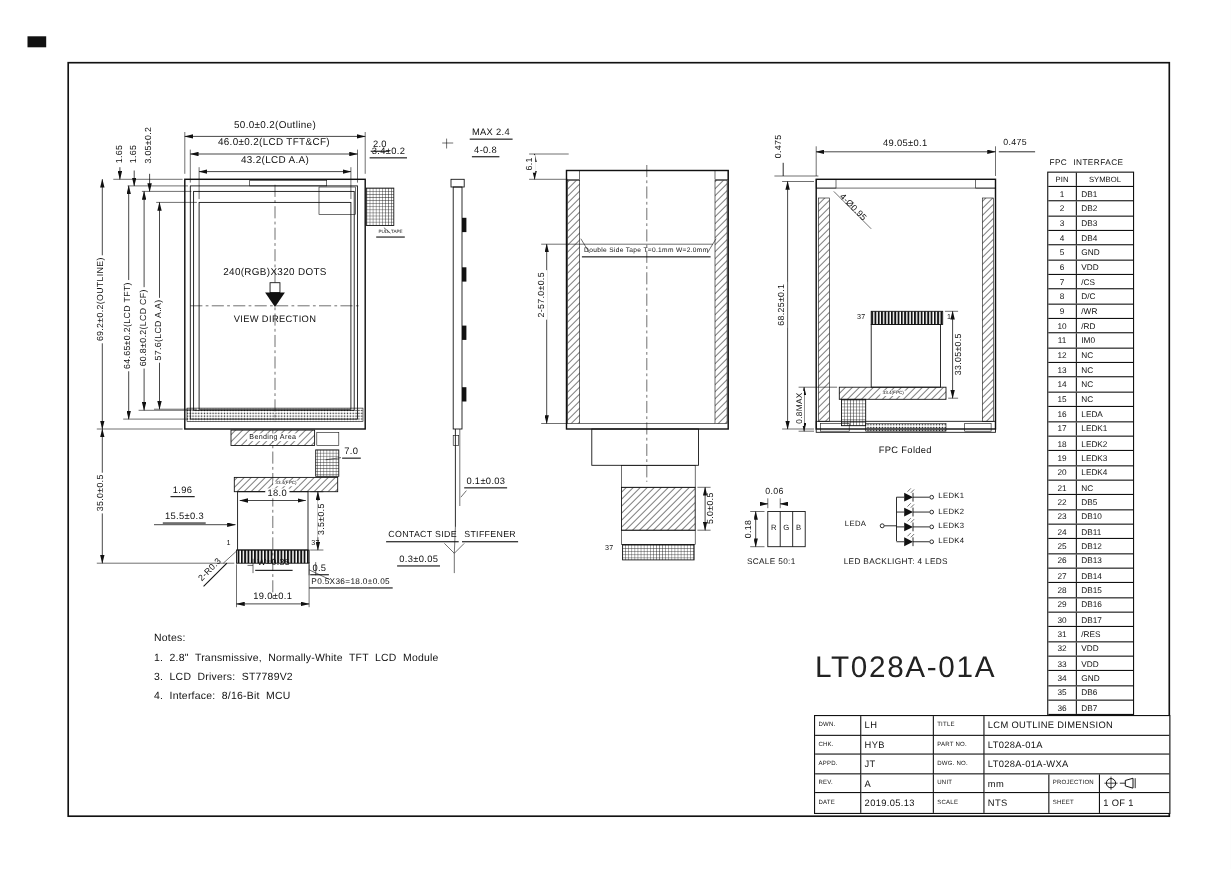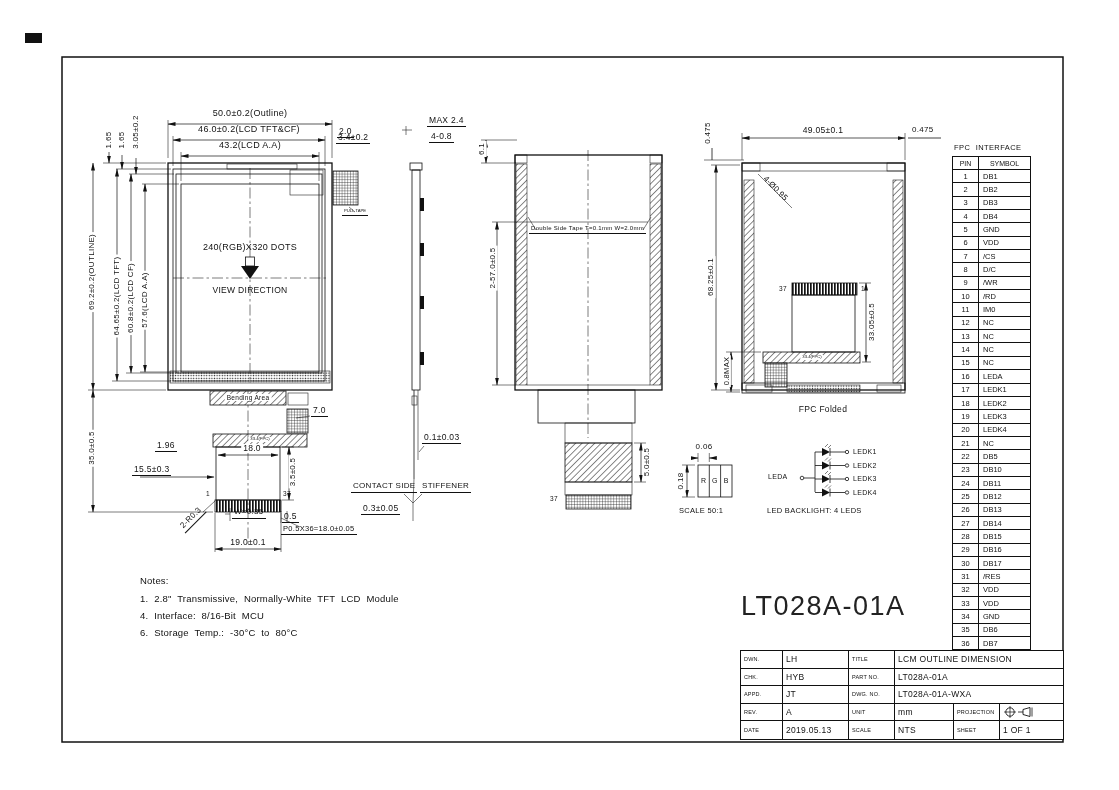--- a/index.html
+++ b/index.html
@@ -293,21 +293,21 @@
   <span class="lbl rot bg f8" style="left:145px;top:300px">57.6(LCD A.A)</span>
   <span class="lbl rot bg f8" style="left:92px;top:448px">35.0±0.5</span>
   <span class="lbl cx f9" style="left:250px;top:243px">240(RGB)X320 DOTS</span>
   <span class="lbl cx" style="left:250px;top:286px">VIEW DIRECTION</span>
   <span class="lbl ul f4" style="left:342px;top:209px">PULL TAPE</span>
   <span class="lbl cx bg f65" style="left:248px;top:394px">Bending Area</span>
   <span class="lbl cx bg f4" style="left:260px;top:437px">33.4(FPC)</span>
   <span class="lbl ul" style="left:311px;top:406px">7.0</span>
   <span class="lbl ul" style="left:155px;top:441px">1.96</span>
   <span class="lbl cx bg" style="left:252px;top:444px">18.0</span>
-  <span class="lbl ul" style="left:132px;top:465px">15.5±0.3</span>
+  <span class="lbl ul" style="left:148px;top:465px">15.5±0.3</span>
   <span class="lbl rot bg f8" style="left:293px;top:472px">3.5±0.5</span>
   <span class="lbl f65" style="left:206px;top:490px">1</span>
   <span class="lbl f65" style="left:283px;top:490px">37</span>
   <span class="lbl dm45 ul f8" style="left:192px;top:519px">2-R0.3</span>
   <span class="lbl ul f8" style="left:232px;top:508px">W=0.35</span>
   <span class="lbl ul" style="left:282px;top:512px">0.5</span>
   <span class="lbl ul f75" style="left:281px;top:525px">P0.5X36=18.0±0.05</span>
   <span class="lbl cx" style="left:248px;top:538px">19.0±0.1</span>
 
   <span class="lbl ul" style="left:427px;top:116px">MAX 2.4</span>
@@ -507,22 +507,22 @@
           <span class="fpc-pin">37</span>
           <span class="fpc-sym">DB8</span>
         </div>
       </div>
 </div>
 
 <div class="notes">
   <div class="notes-heading">Notes:</div>
   <div>
         <div class="note-line">1. 2.8" Transmissive, Normally-White TFT LCD Module</div>
+        <div class="note-line">3. LCD Drivers: ST7789V2</div>
         <div class="note-line">4. Interface: 8/16-Bit MCU</div>
-        <div class="note-line">6. Storage Temp.: -30°C to 80°C</div>
       </div>
 </div>
 
 <div class="tb">
   <div class="tbl">DWN.</div>
   <div class="tbv">LH</div>
   <div class="tbl">TITLE</div>
   <div class="tbv sp3 lc">LCM OUTLINE DIMENSION</div>
 
   <div class="tbl">CHK.</div>

